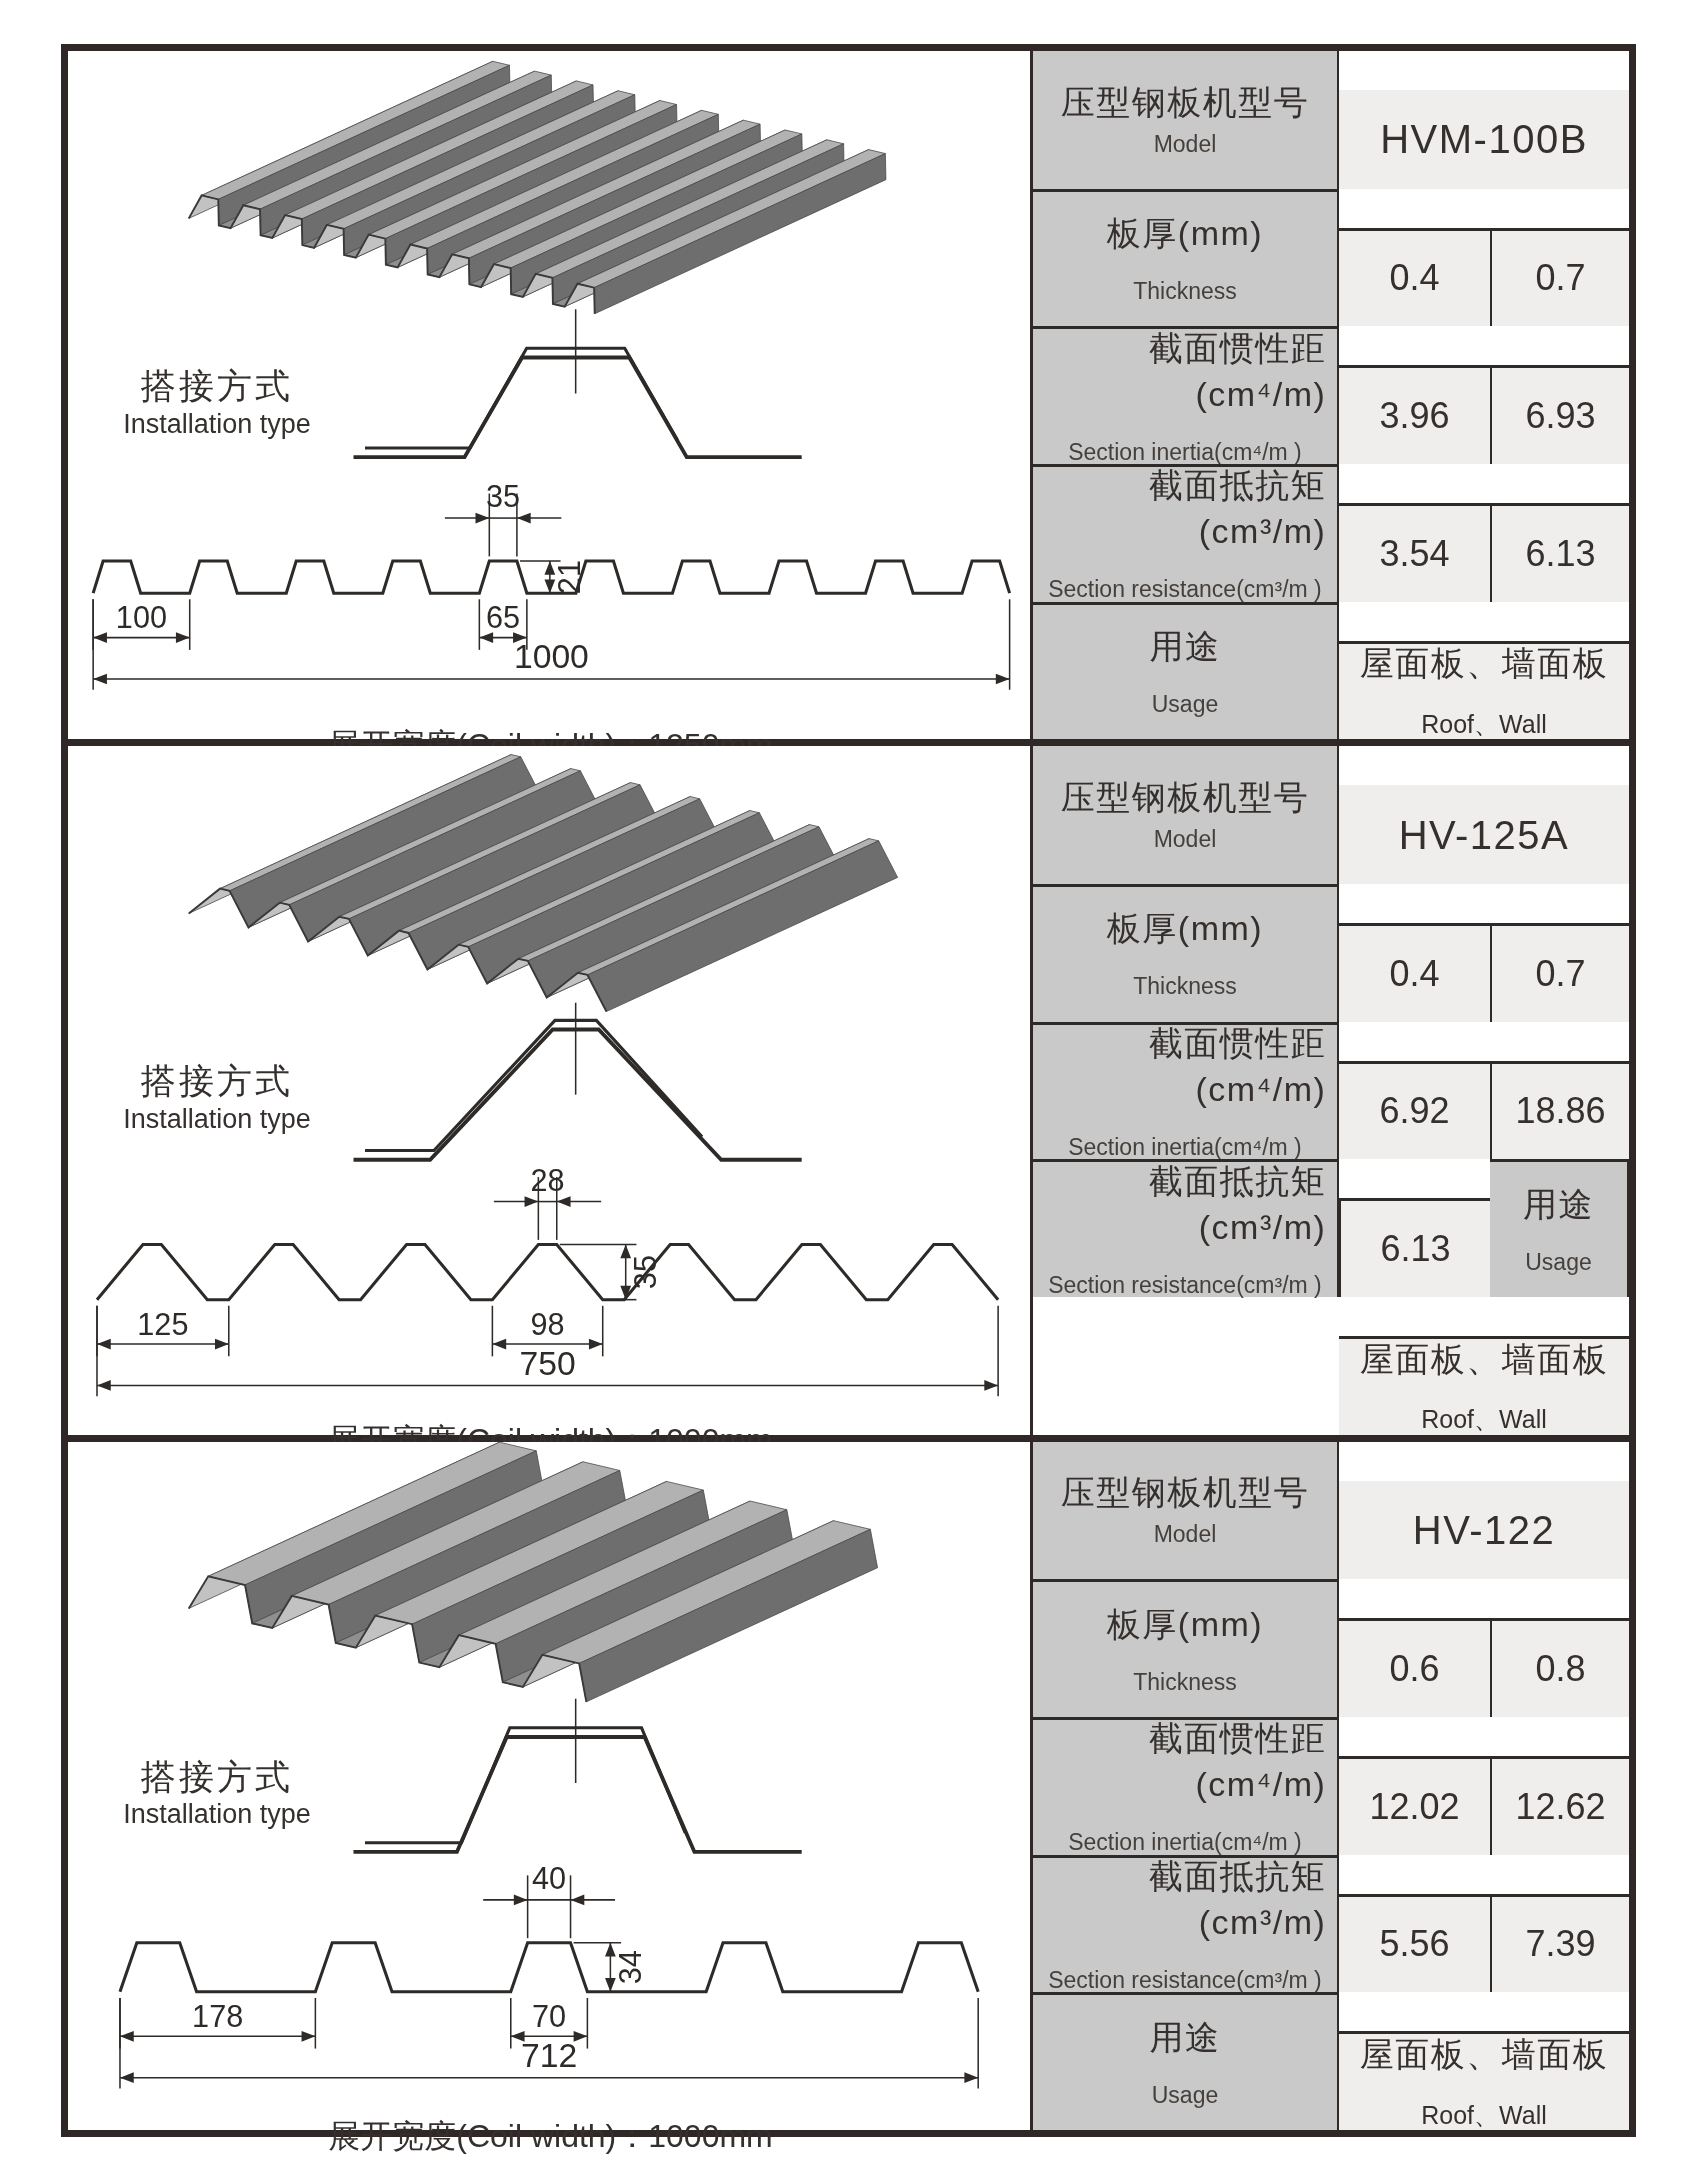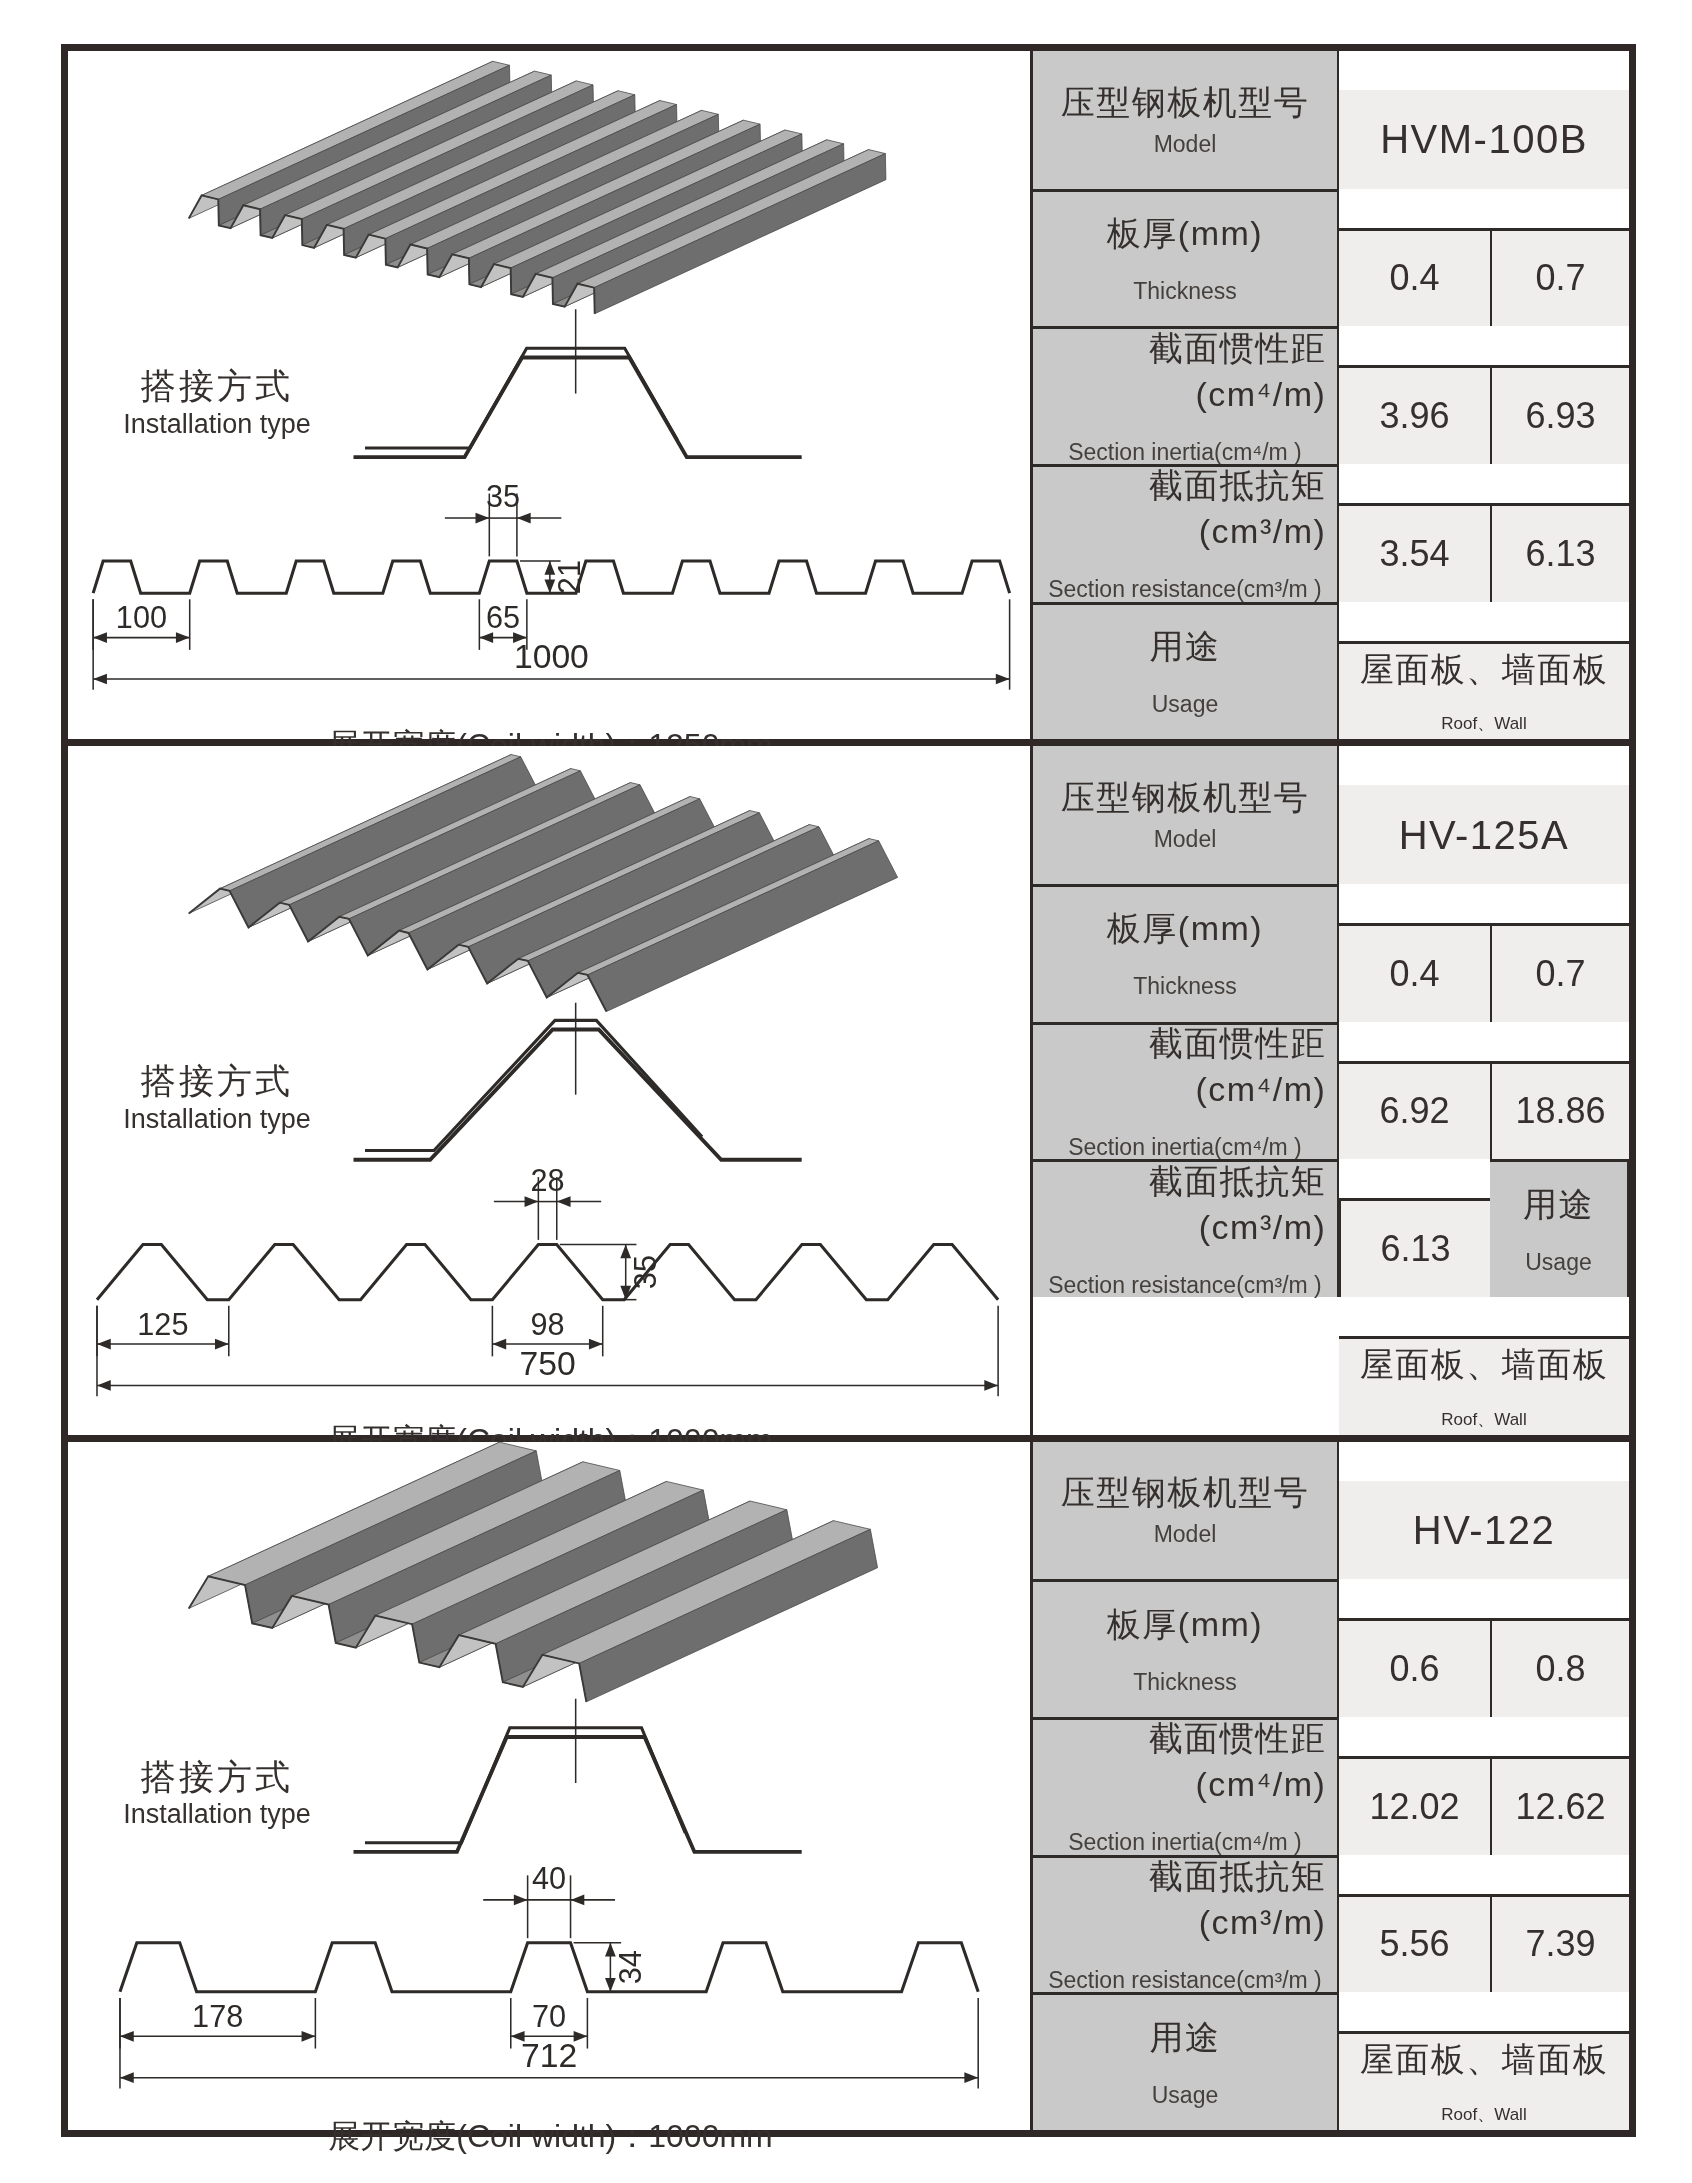--- a/index.html
+++ b/index.html
@@ -25,21 +25,21 @@
         text-align:right;line-height:1.35;min-height:0;}
   .lbl{background:#c9c9c9;border-right:2.3px solid #2e2a28;padding:0 10.7px;}
   .val{background:#efeeed;font-size:36px;margin-top:39px;}
   .bt{border-top:3.1px solid #2e2a28;gap:16px;}
   .bl{border-left:2.3px solid #2e2a28;}
   .span2{grid-column:2/4;}
   .lbl .zh{font-size:34px;letter-spacing:1.5px;}
   .lbl .en{font-size:23px;color:#45403c;margin-top:3.1px;}
   .model-val{font-size:40px;letter-spacing:1.5px;}
   .usage-val .zh{font-size:34px;letter-spacing:1.5px;}
-  .usage-val .en{font-size:17px;margin-top:4.6px;}
+  .usage-val .en{font-size:25px;margin-top:4.6px;}
   
   svg{overflow:visible;}
   svg text{font-family:"Liberation Sans","DejaVu Sans",sans-serif;fill:#2e2a28;}
   .dim{font-size:40px;}
   .dimtotal{font-size:44px;}
   .ovl path,.ovl line{fill:none;stroke:#2d2a28;}
 </style>
 </head>
 <body>
 

